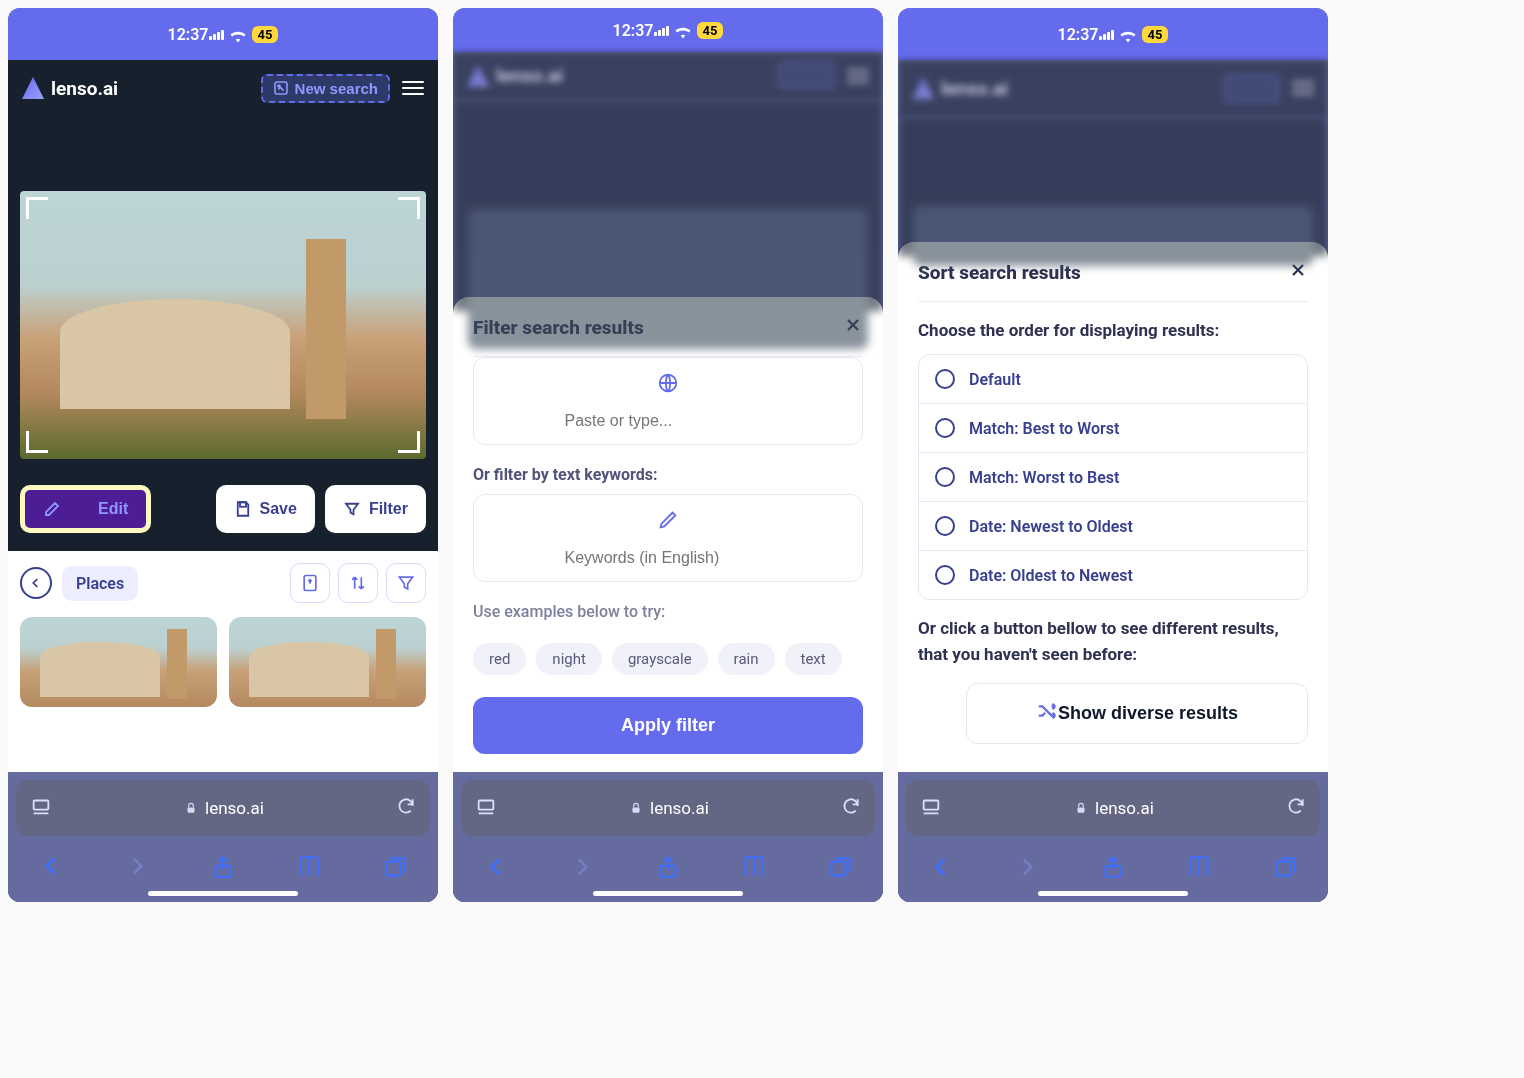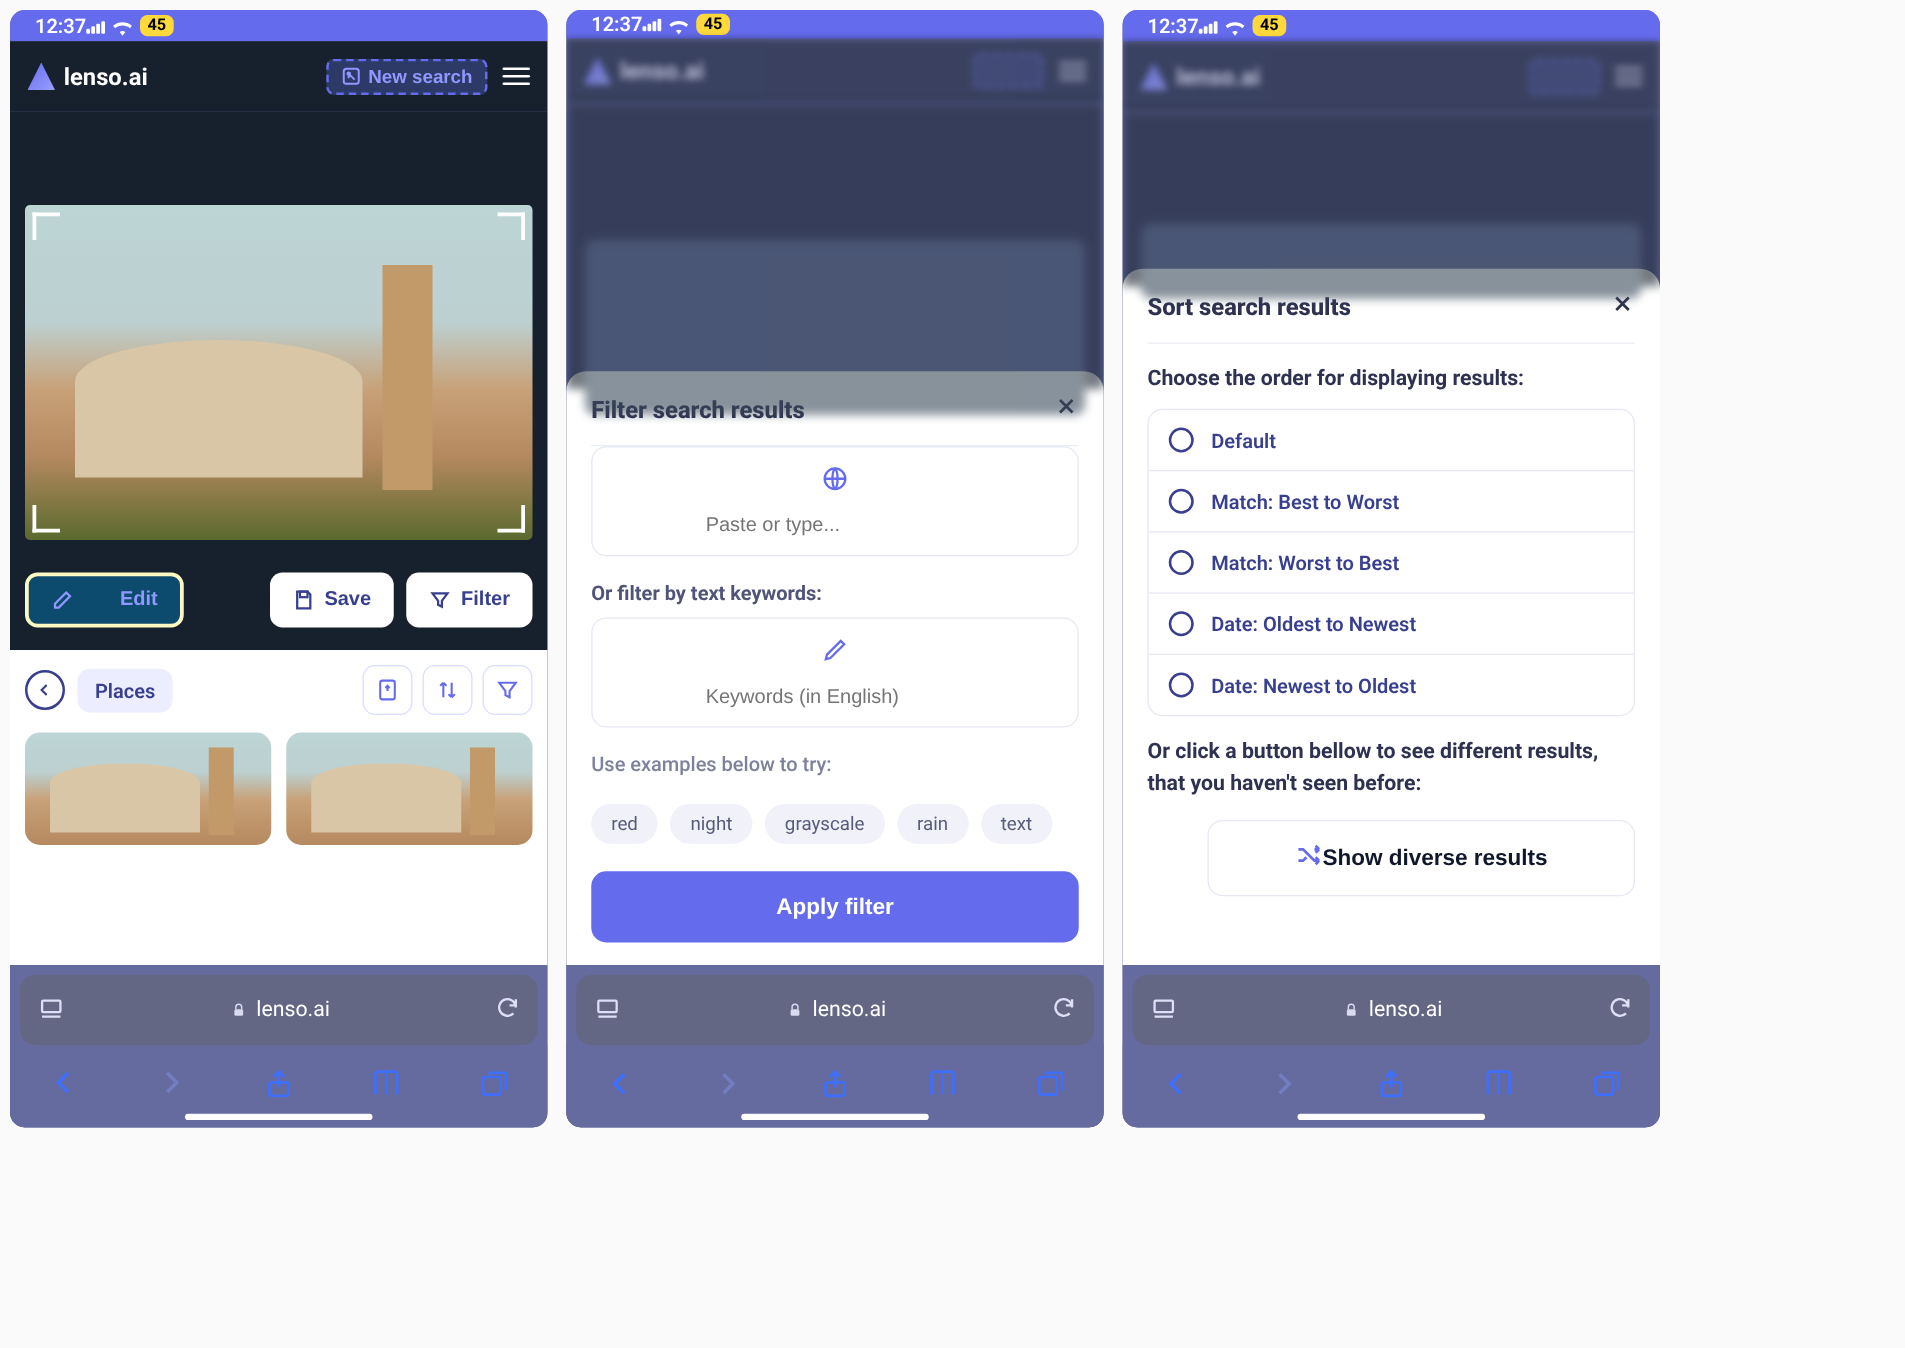--- a/index.html
+++ b/index.html
@@ -15,24 +15,24 @@
     height: 894px;
     background: #656a9f;
     border-radius: 12px;
     overflow: hidden;
     display: flex;
     flex-direction: column;
     position: relative;
   }
   
   .status-bar {
-    height: 25px;
+    height: 52px;
     background: #656bed;
     display: flex;
-    justify-content: flex-start;
+    justify-content: center;
     align-items: center;
     padding: 0 20px;
     color: #fff;
     font-weight: 600;
     font-size: 16px;
   }
   .status-right { display:flex; align-items:center; gap:5px; }
   .signal-bars { display:flex; align-items:flex-end; gap:1px; height:12px;}
   .signal-bars span { width:3px; background:#fff; border-radius:1px;}
   .signal-bars span:nth-child(1){height:4px}
@@ -102,21 +102,21 @@
     display:flex; justify-content:space-between;
     padding: 8px 12px 18px;
     gap:10px;
   }
   .action-left, .action-right {display:flex; gap:10px;}
   .pill-btn {
     background:#fff; color:#383f8f; border:none;
     border-radius:10px; padding:10px 18px; font-weight:700; font-size:16px;
     display:flex; align-items:center; gap:8px;
   }
-  .edit-btn { background:#0c4a6e; color:#8f98ff; border:3px solid #fef9c3;gap:37px;}
+  .edit-btn { background:#4c1d95; color:#8f98ff; border:5px solid #fef9c3;gap:37px;}
   .icon{display:inline-flex;}
   
   .results-strip {
     background:#fff;
     flex: 1 1 auto;
     padding: 12px 12px 0;
   }
   .results-top {
     display:flex; align-items:center; justify-content:space-between;
     margin-bottom:14px;
@@ -561,25 +561,25 @@
       <div class="radio-item">
           <span class="radio-circle"></span>
           <span>Match: Best to Worst</span>
         </div>
       <div class="radio-item">
           <span class="radio-circle"></span>
           <span>Match: Worst to Best</span>
         </div>
       <div class="radio-item">
           <span class="radio-circle"></span>
-          <span>Date: Oldest to Newest</span>
+          <span>Date: Newest to Oldest</span>
         </div>
       <div class="radio-item">
           <span class="radio-circle"></span>
-          <span>Date: Newest to Oldest</span>
+          <span>Date: Oldest to Newest</span>
         </div>
     </div>
     <div class="diverse-box">Or click a button bellow to see different results, that you haven't seen before:</div>
     <button class="diverse-btn">
       <span>
         <svg width="22" height="22" viewBox="0 0 24 24" fill="none" stroke="#656bed" stroke-width="2.4">
             <path d="M3 7h4l10 10h4m0 0l-3-3m3 3l-3 3M3 17h4l3-3m7-7h4m0 0l-3-3m3 3l-3 3"></path>
           </svg>
       </span>
       <span>Show diverse results</span>

